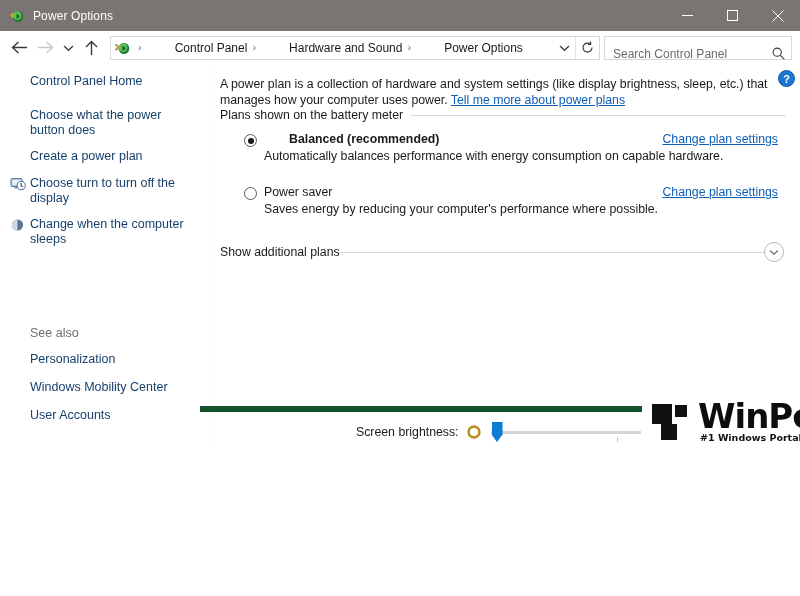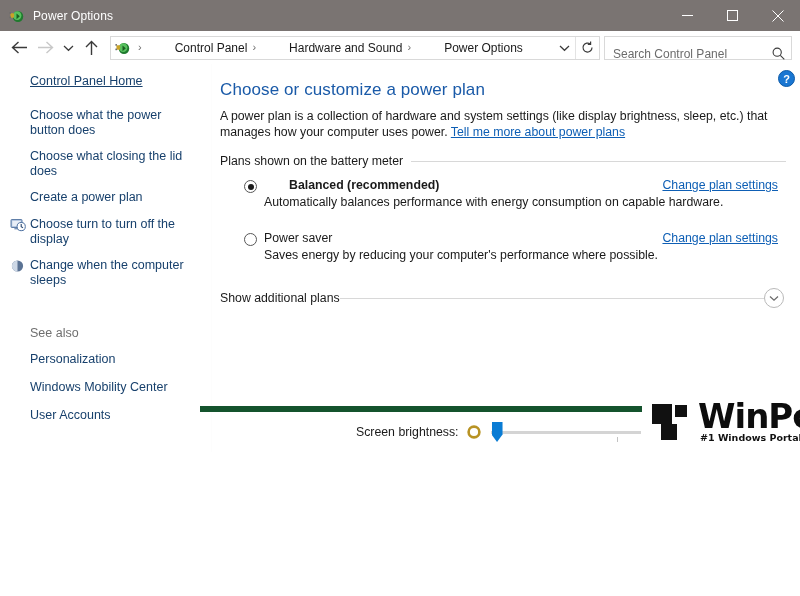--- a/index.html
+++ b/index.html
@@ -128,21 +128,21 @@
   }
   .side-link {
     display: flex;
     align-items: flex-start;
     padding: 0 14px 0 14px;
     margin-bottom: 11px;
     color: #17406c;
     font-size: 12.5px;
     line-height: 15px;
   }
-  .side-link.home { margin-bottom: 18px; text-decoration: underline; }
+  .side-link.home { margin-bottom: 18px; }
   .side-ico {
     width: 16px; height: 16px;
     flex: 0 0 16px;
     margin-right: 4px; margin-left: -4px;
     margin-top: 0px;
     position: relative;
   }
   .side-link .txt { max-width: 176px; }
 
   .see-also {
@@ -182,21 +182,21 @@
     font-size: 12.3px;
     line-height: 16px;
     max-width: 560px;
   }
   .page-desc a {
     color: #0e5fb5;
     text-decoration: underline;
   }
 
   .group {
-    margin-top: 14px;
+    margin-top: 0;
   }
   .group-head {
     display: flex; align-items: center;
     gap: 8px;
     margin-bottom: 10px;
   }
   .group-head .label {
     font-size: 12.3px; color: #1a1a1a;
     white-space: nowrap;
   }
@@ -441,24 +441,20 @@
         <span class="side-ico"></span>
         <span class="txt">Control Panel Home</span>
       </div>
 
       <div class="side-link">
         <span class="side-ico"></span>
         <span class="txt">Choose what the power button does</span>
       </div>
       <div class="side-link">
         <span class="side-ico"></span>
-        <span class="txt">Choose what closing the lid does</span>
-      </div>
-      <div class="side-link">
-        <span class="side-ico"></span>
         <span class="txt">Create a power plan</span>
       </div>
       <div class="side-link">
         <span class="side-ico">
           <svg width="16" height="16" viewBox="0 0 16 16">
             <rect x="1" y="2.5" width="11" height="8" rx="0.8" fill="#9fb6d6" stroke="#5f7ea8" stroke-width="1"></rect>
             <rect x="2.2" y="3.7" width="8.6" height="5.6" fill="#e8eef7"></rect>
             <rect x="4.4" y="11" width="4.2" height="1.4" fill="#7b93b8"></rect>
             <circle cx="11.2" cy="9.6" r="4.1" fill="#ffffff" stroke="#4a6fa0" stroke-width="1"></circle>
             <path d="M11.2 7.1 V9.6 L13 10.7" fill="none" stroke="#2c4a73" stroke-width="1.1"></path>
@@ -491,21 +487,20 @@
     </div>
 
     <div class="main">
       <div class="help-btn">
         <svg width="17" height="17" viewBox="0 0 17 17">
           <circle cx="8.5" cy="8.5" r="8" fill="#1976d2" stroke="#0d5aa7" stroke-width="1"></circle>
           <text x="8.5" y="12.6" font-family="Liberation Sans, sans-serif" font-size="11" font-weight="bold" fill="#ffffff" text-anchor="middle">?</text>
         </svg>
       </div>
 
-      <h1 class="page-title">Choose or customize a power plan</h1>
 
       <div class="page-desc">
         <span>A power plan is a collection of hardware and system settings (like display brightness, sleep, etc.) that manages how your computer uses power. </span><a href="#">Tell me more about power plans</a>
       </div>
 
       <div class="group">
         <div class="group-head">
           <span class="label">Plans shown on the battery meter</span>
           <span class="rule"></span>
         </div>

